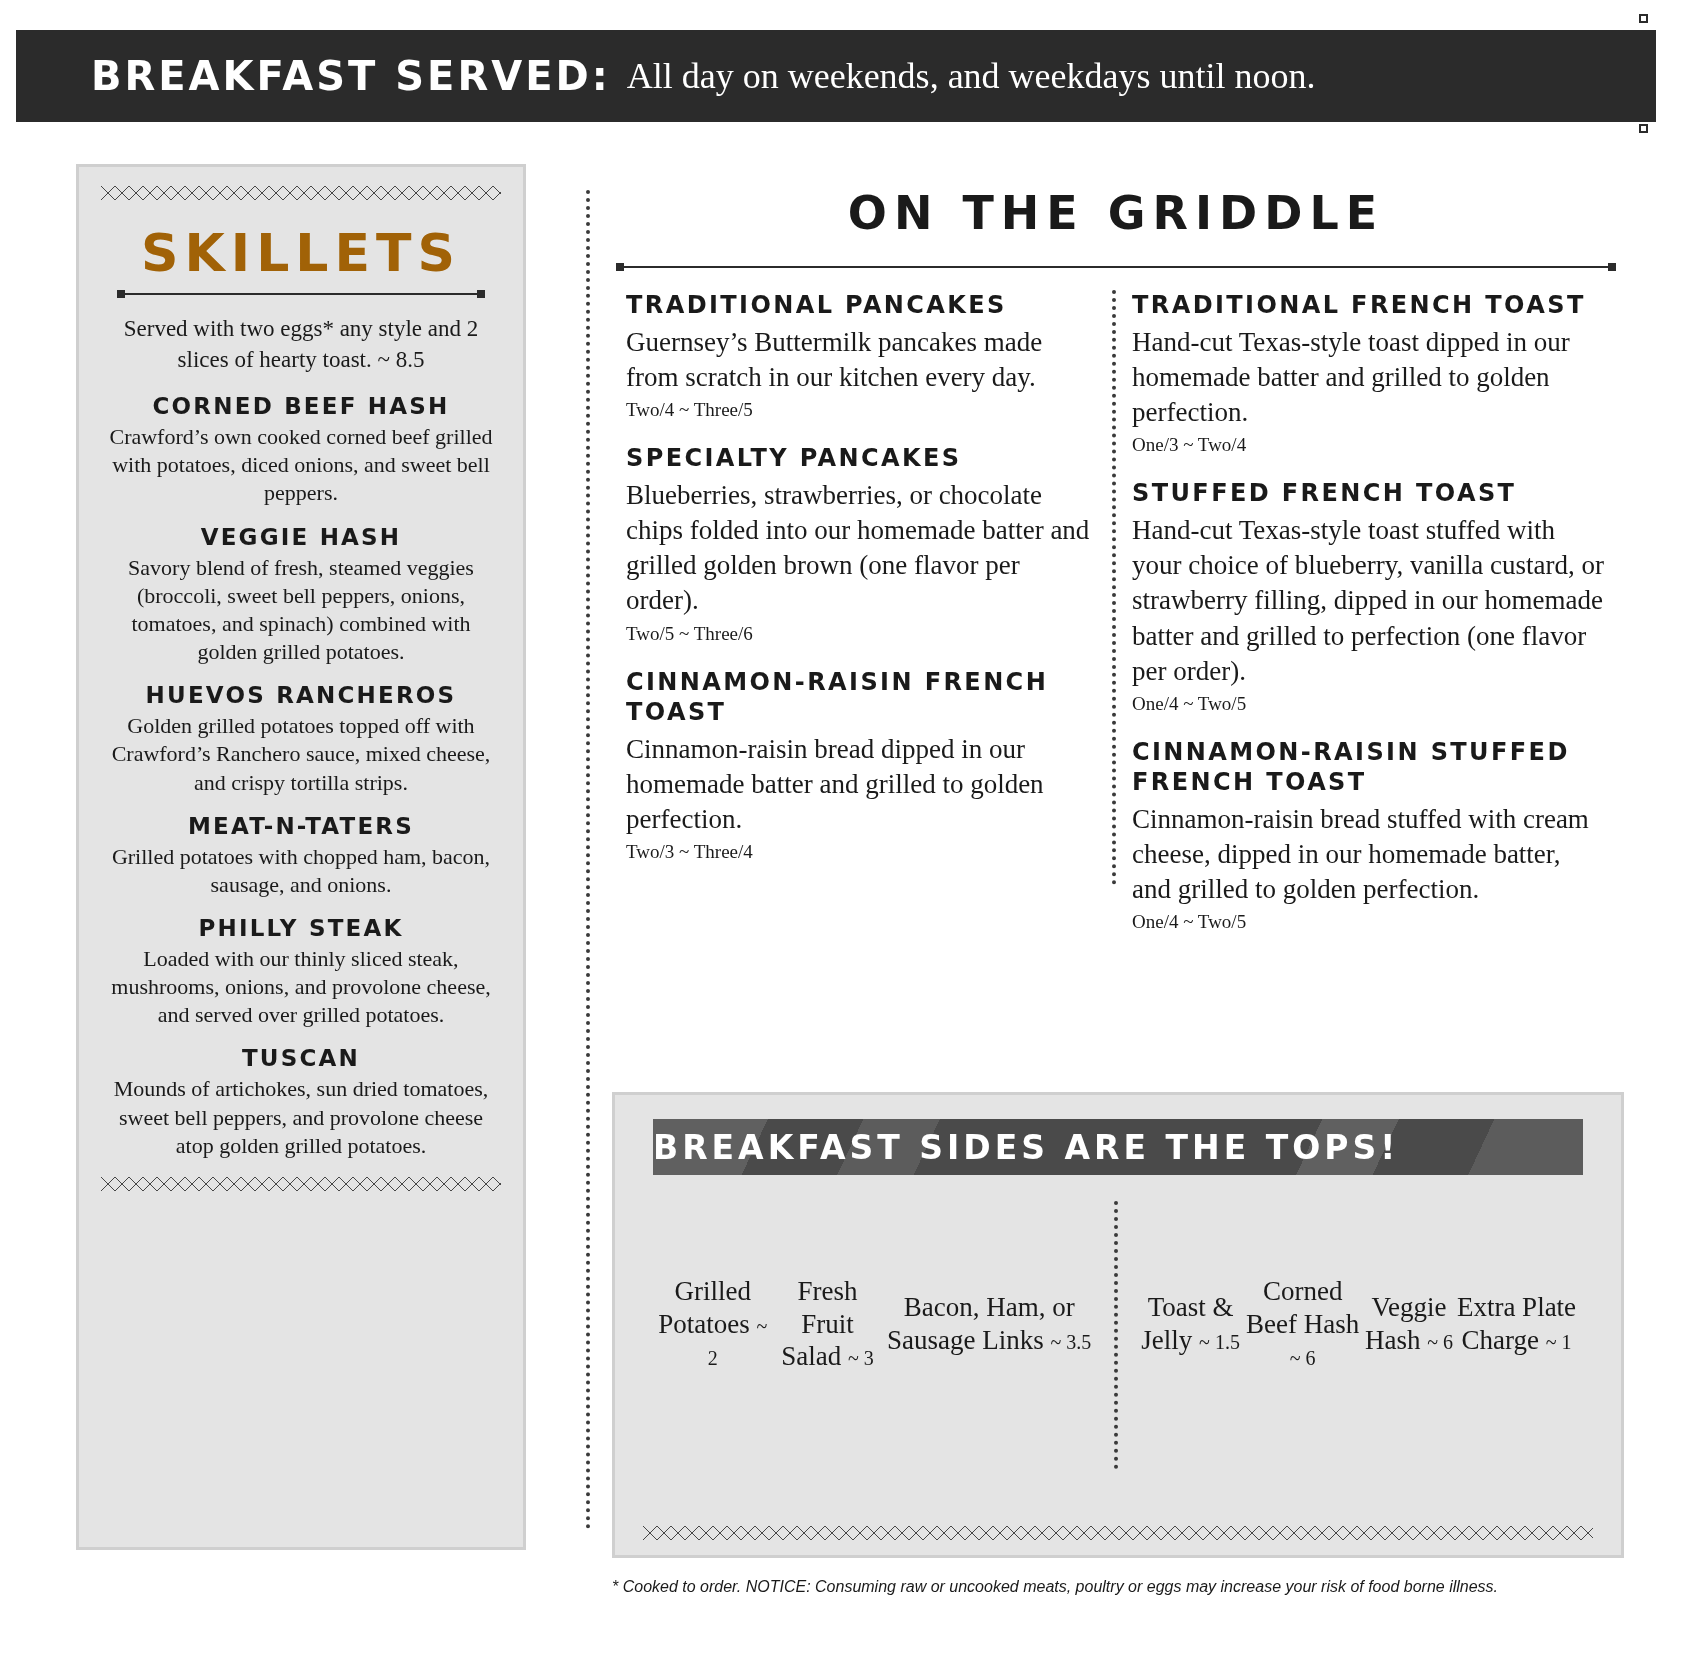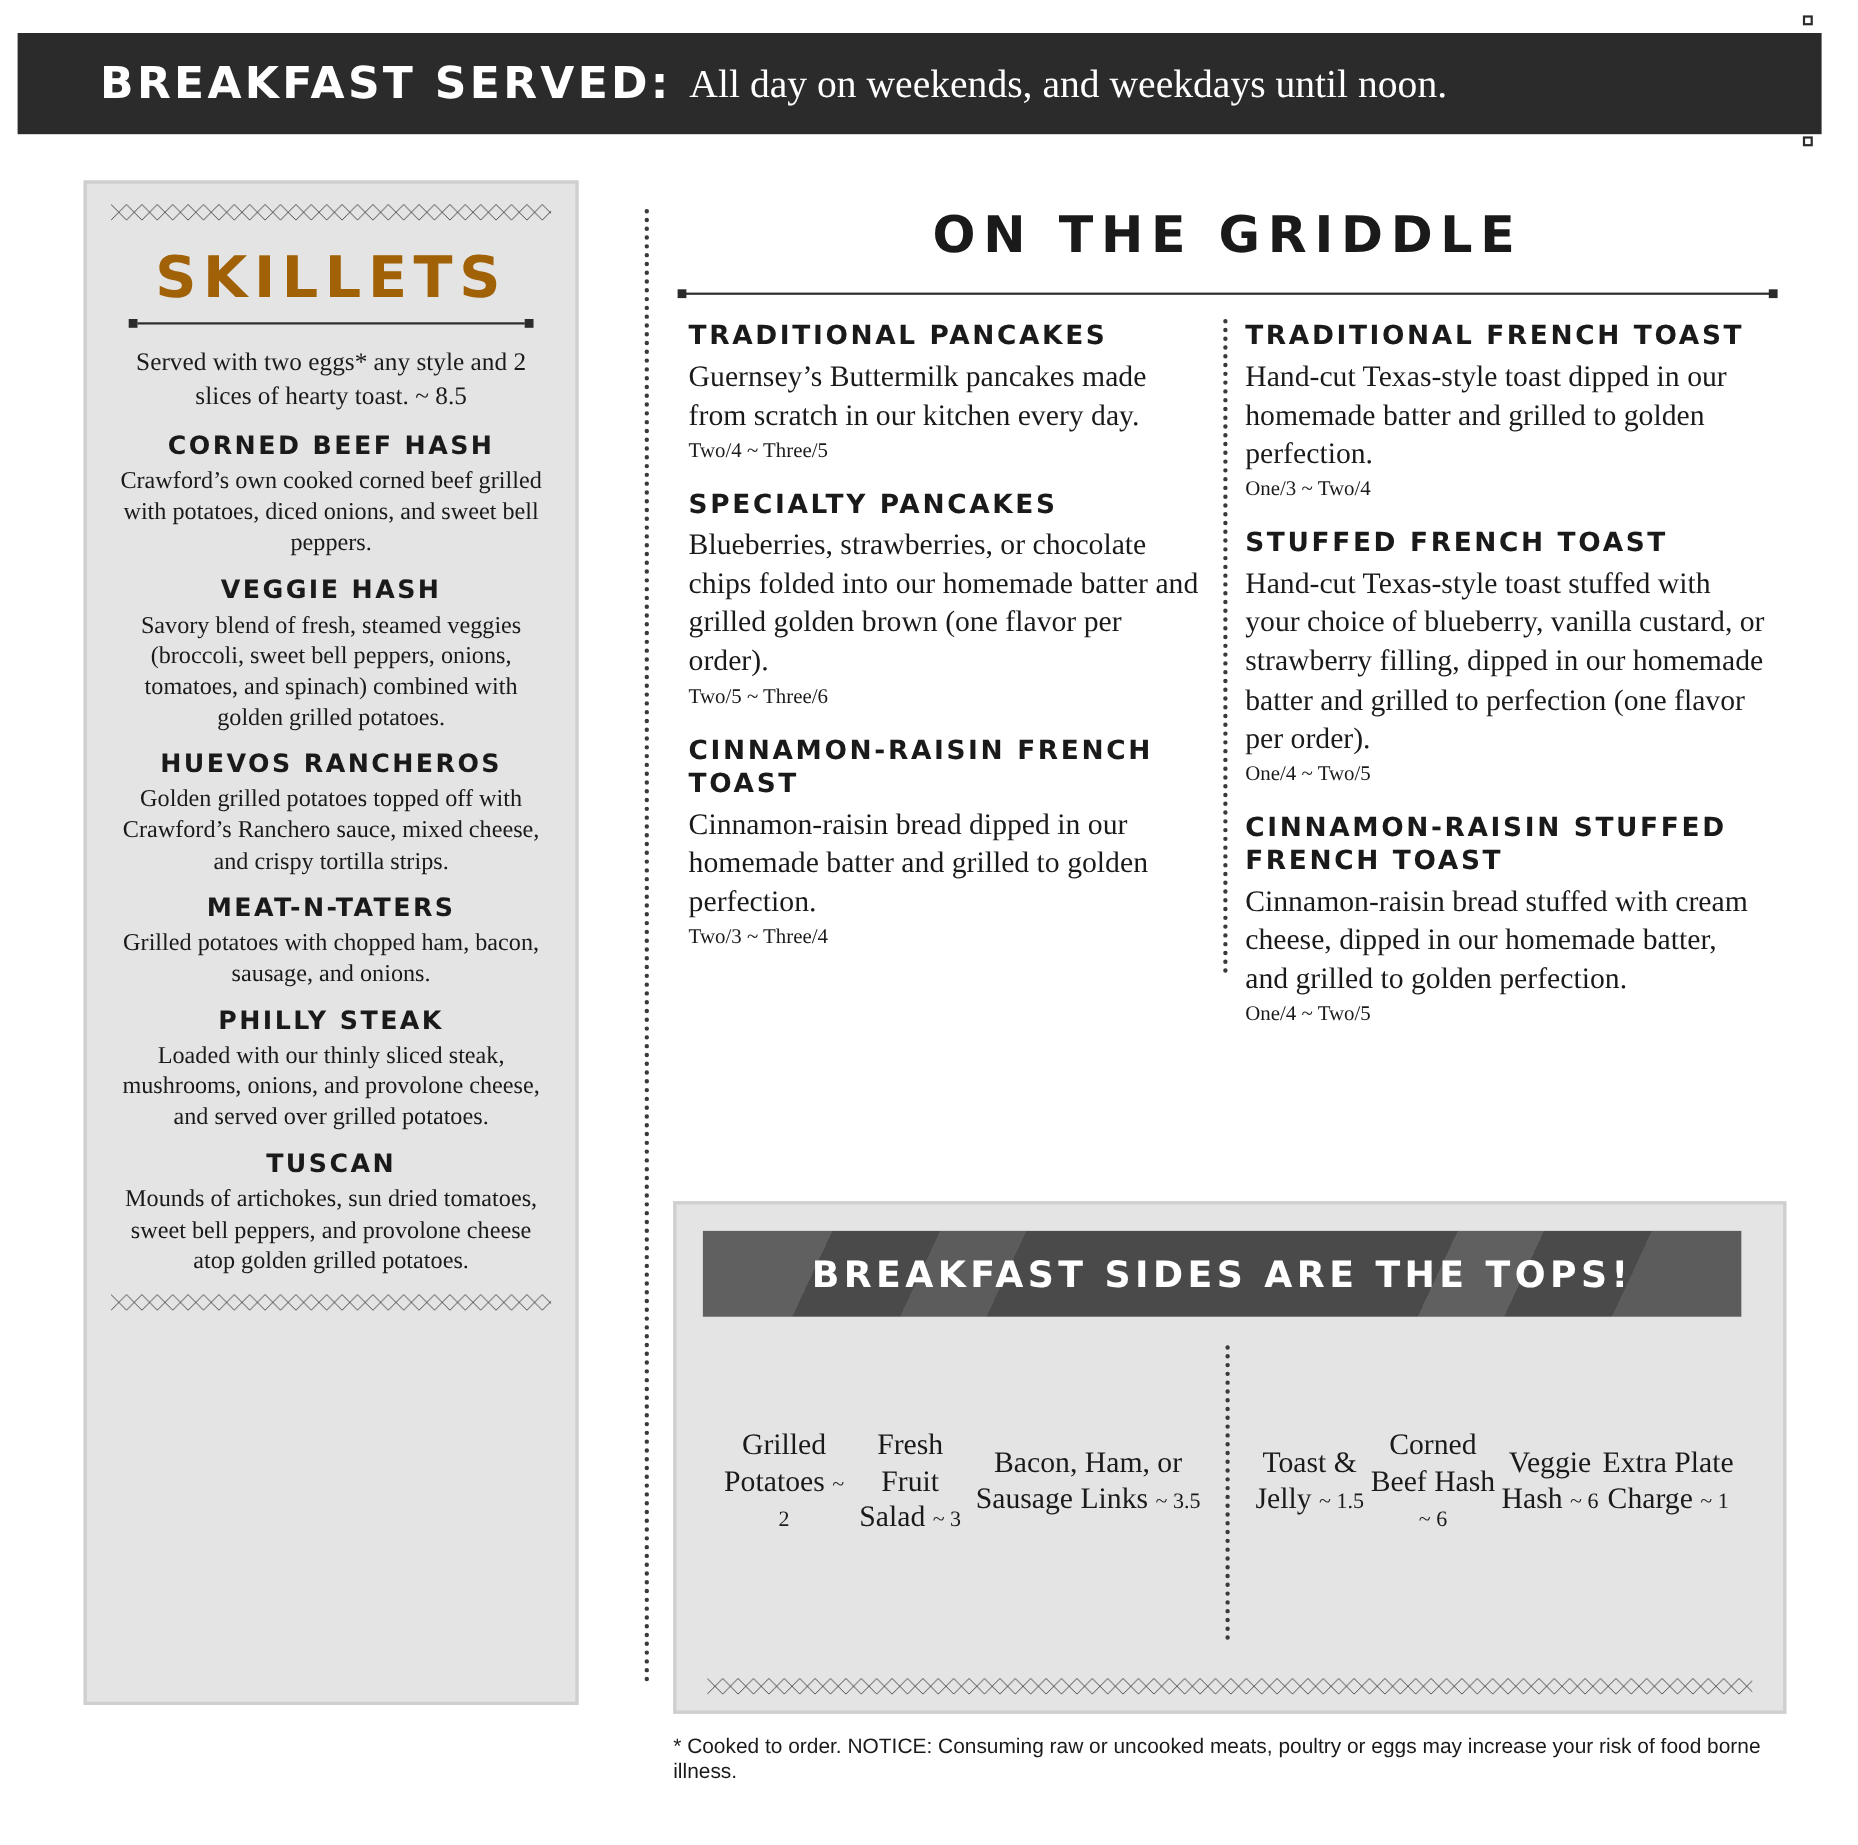--- a/index.html
+++ b/index.html
@@ -181,28 +181,27 @@
   .sides {
     position: absolute;
     left: 612px; top: 1092px;
     width: 1012px;
     height: 466px;
     background: #e4e4e4;
     border: 3px solid #cfcfcf;
     padding: 16px 20px;
   }
   .sides-banner {
-    height: 78px;
-    margin: 8px 18px 0 4px;
+    height: 56px;
+    margin: 8px 18px 0 18px;
     background:
       linear-gradient(115deg, rgba(255,255,255,.12) 0 12%, rgba(0,0,0,0) 12% 22%, rgba(255,255,255,.10) 22% 30%, rgba(0,0,0,0) 30% 70%, rgba(255,255,255,.12) 70% 78%, rgba(0,0,0,0) 78% 88%, rgba(255,255,255,.10) 88% 100%),
       #4a4a4a;
     display: flex;
     align-items: center;
-    justify-content: center;
   }
   .sides-banner span {
     color: #fff;
     font-family: "DejaVu Sans", sans-serif;
     font-weight: 700;
     font-size: 33px;
     letter-spacing: 4px;
   }
   .sides-cols {
     display: flex;
@@ -235,21 +234,22 @@
     background-size: 14px 16px;
     background-repeat: repeat-x;
     opacity: .85;
   }
 
   
   .footnote {
     position: absolute;
     left: 612px; top: 1578px;
     width: 1030px;
-    font-size: 19px;
+    font-size: 16px;
+    font-style: italic;
     font-family: "Liberation Sans", sans-serif;
   }
 </style>
 </head>
 <body>
 
 <div class="banner-wrap">
   <div class="banner">
     <span class="banner-title">BREAKFAST SERVED:</span>
     <span class="banner-sub">All day on weekends, and weekdays until noon.</span>

